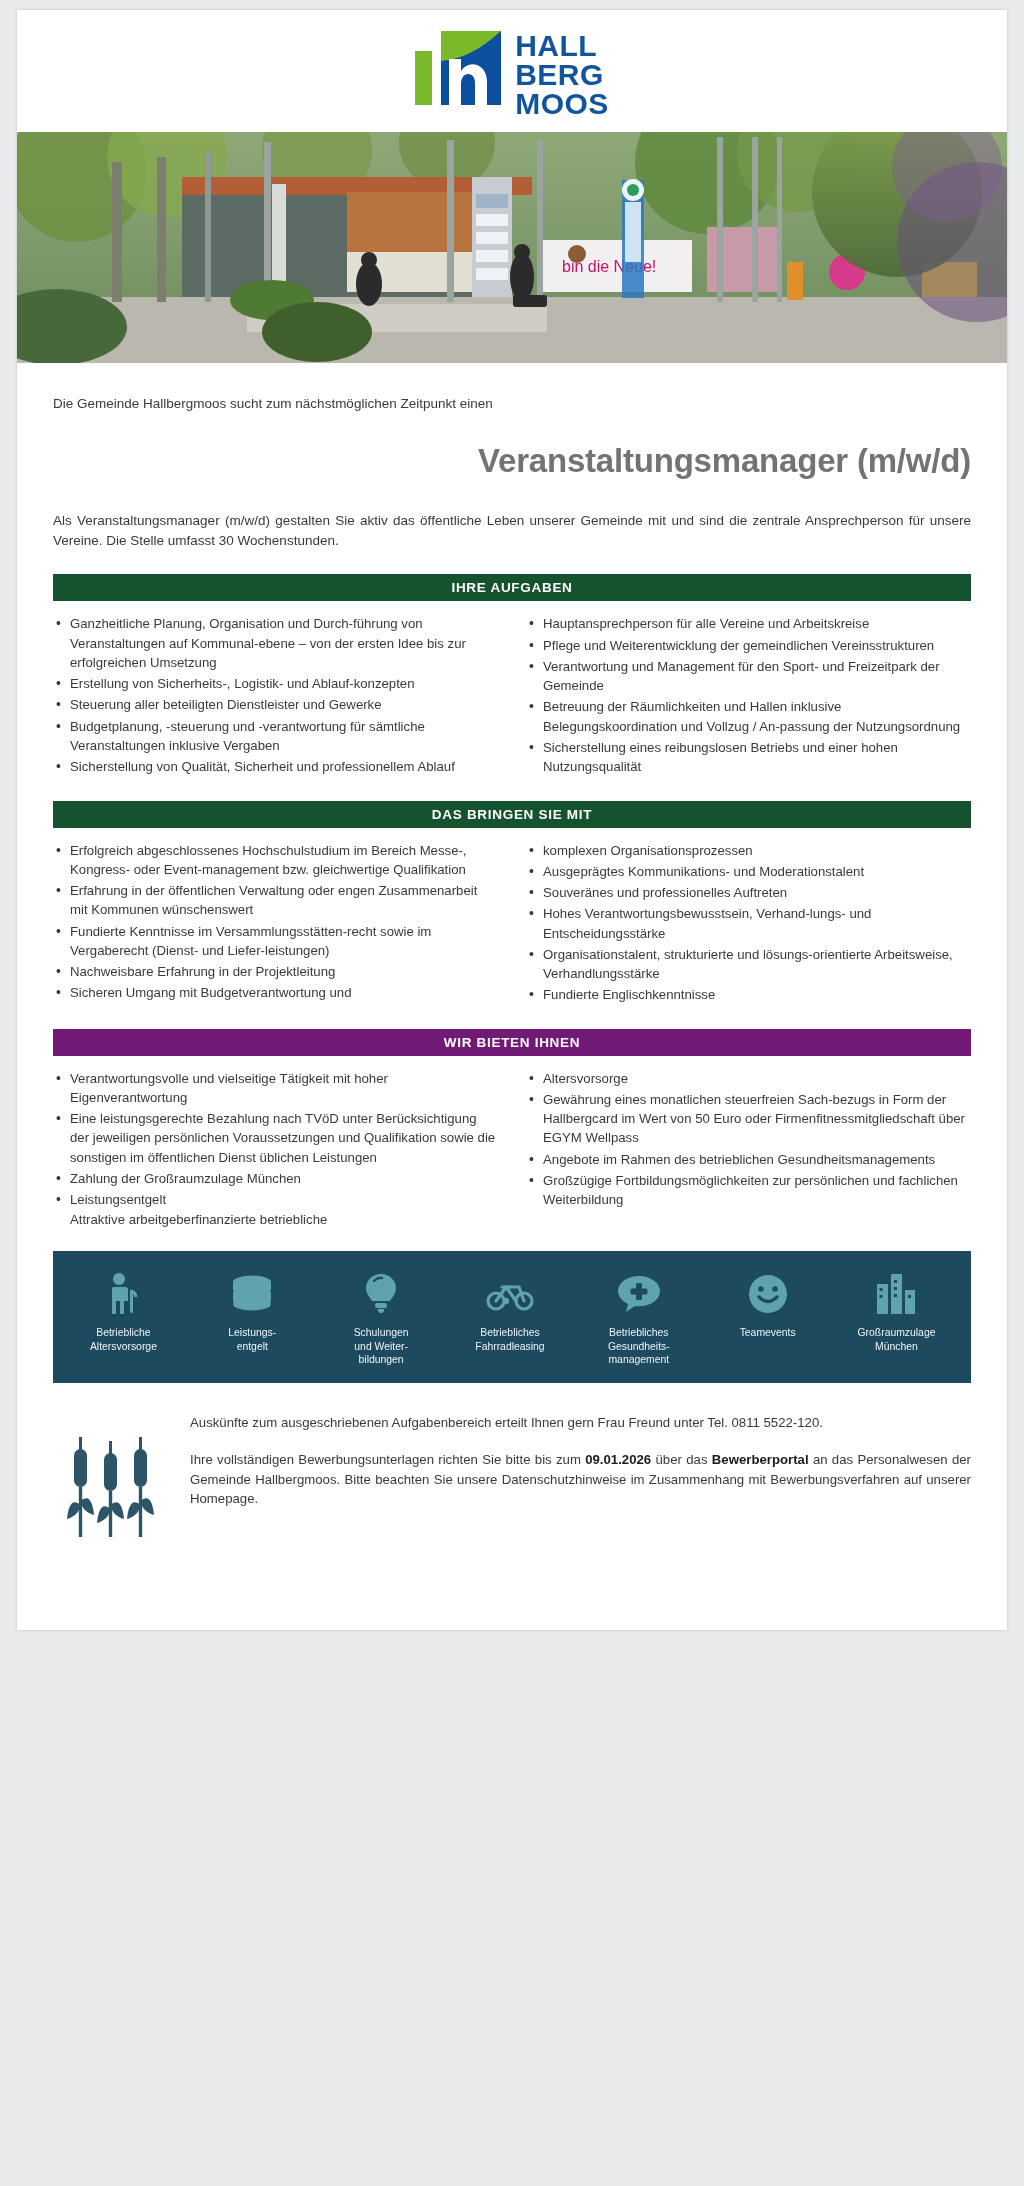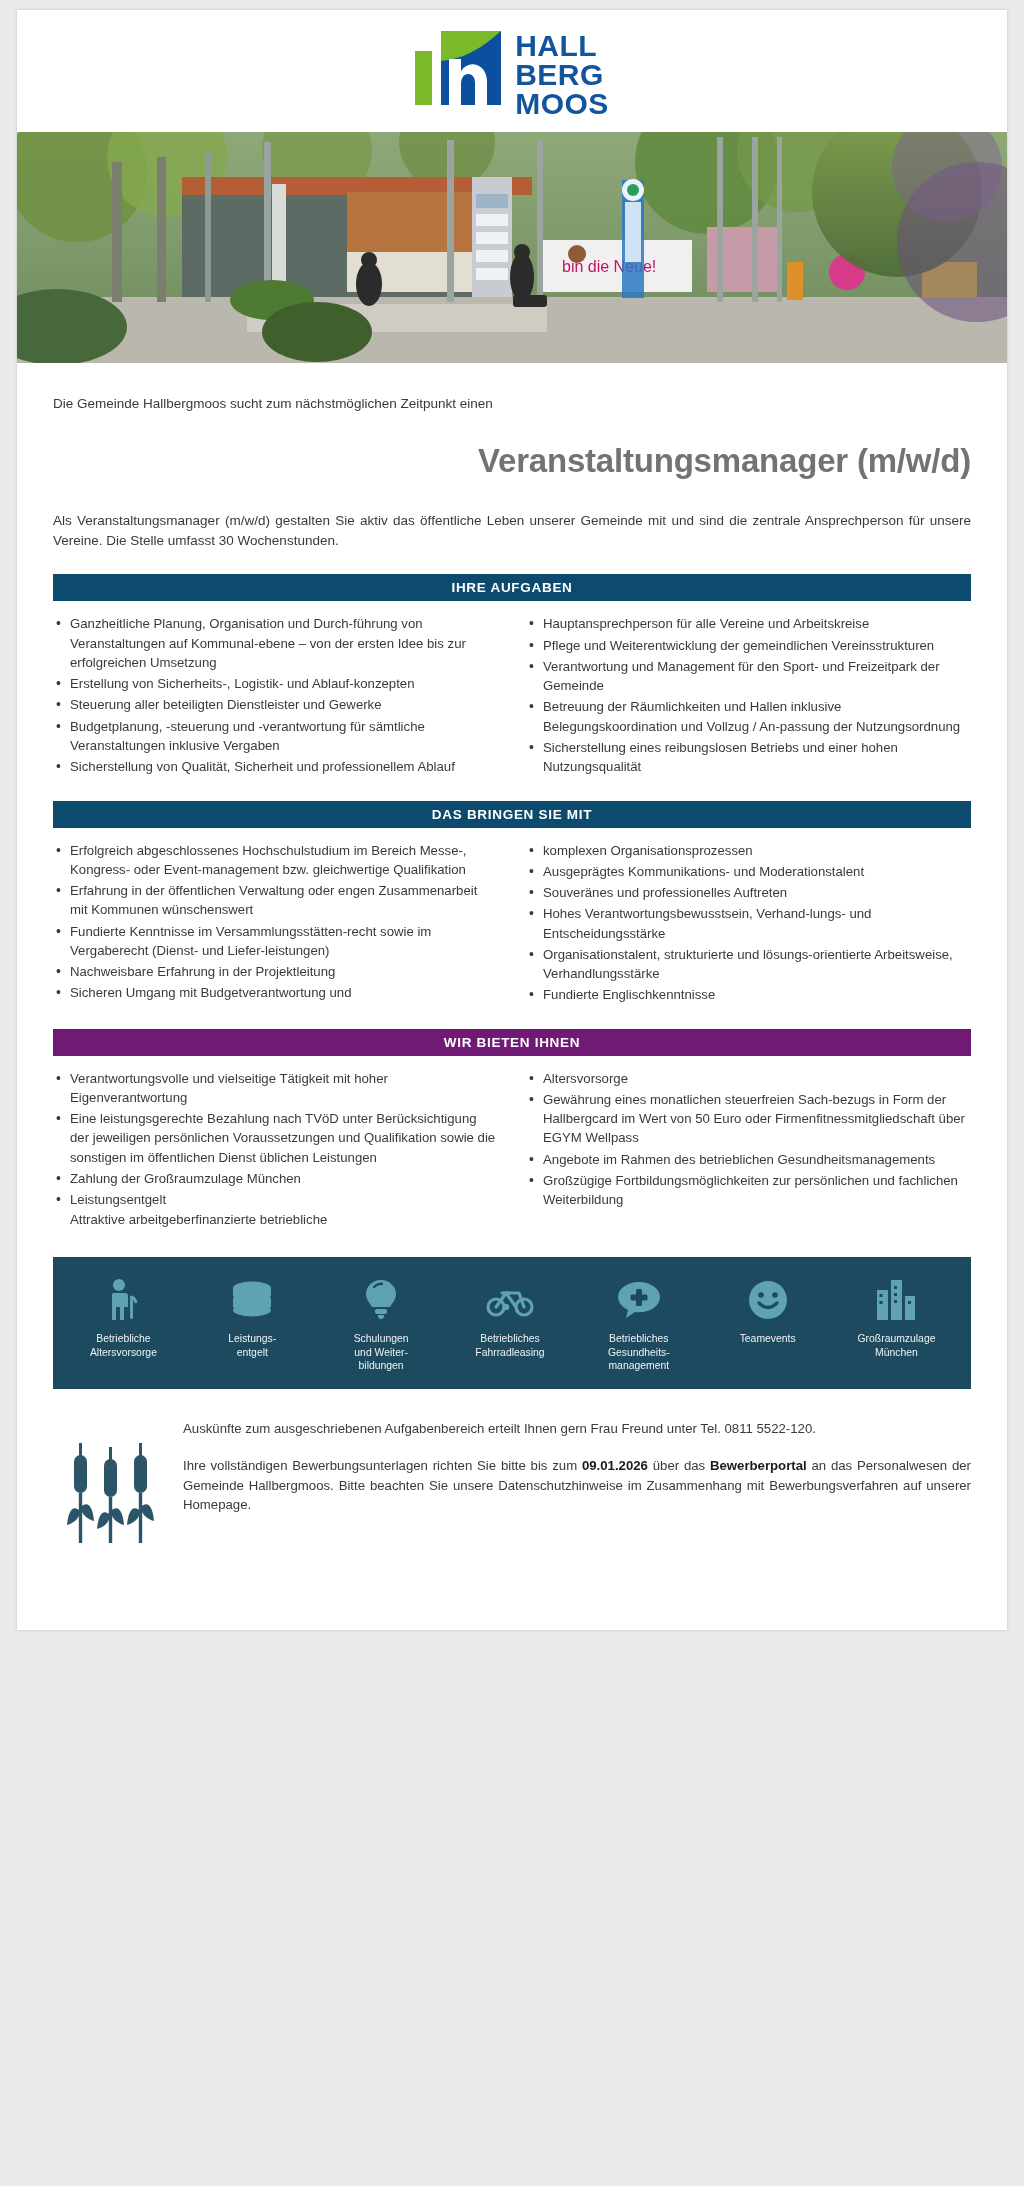--- a/index.html
+++ b/index.html
@@ -96,21 +96,21 @@
   .bar {
     margin-top: 22px;
     height: 27px;
     line-height: 27px;
     text-align: center;
     color: #ffffff;
     font-weight: bold;
     font-size: 13.5px;
     letter-spacing: 0.7px;
   }
-  .bar.green { background: #0c4a6e; }
+  .bar.green { background: #14532d; }
   .bar.dark  { background: #701a75; }
 
   
   .cols {
     display: flex;
     gap: 28px;
     margin-top: 13px;
   }
   .col { width: 50%; box-sizing: border-box; }
   ul.bl {
@@ -134,21 +134,21 @@
     font-size: 14px;
     color: #3a3a3a;
   }
   li.cont {
     padding-left: 17px;
   }
   li.cont::before { content: ""; }
 
   
   .benefits {
-    margin-top: 26px;
+    margin-top: 20px;
     background: #1d4a5e;
     padding: 20px 10px 16px 6px;
     display: flex;
     justify-content: space-around;
     align-items: flex-start;
     box-sizing: border-box;
   }
   .benefit {
     width: 12.5%;
     text-align: center;
@@ -163,21 +163,21 @@
   }
   .benefit .cap {
     font-size: 10.4px;
     line-height: 1.32;
     color: #eef4f6;
   }
 
   
   .footer {
     display: flex;
-    gap: 12px;
+    gap: 19px;
     margin-top: 30px;
     padding-bottom: 20px;
   }
   .reed { width: 118px; flex: 0 0 118px; display:flex; align-items:flex-start; justify-content:center; padding-top:18px;}
   .footer-text { flex: 1; }
   .footer-text p {
     font-size: 13.2px;
     line-height: 1.5;
     color: #3a3a3a;
     margin: 0 0 17px 0;

